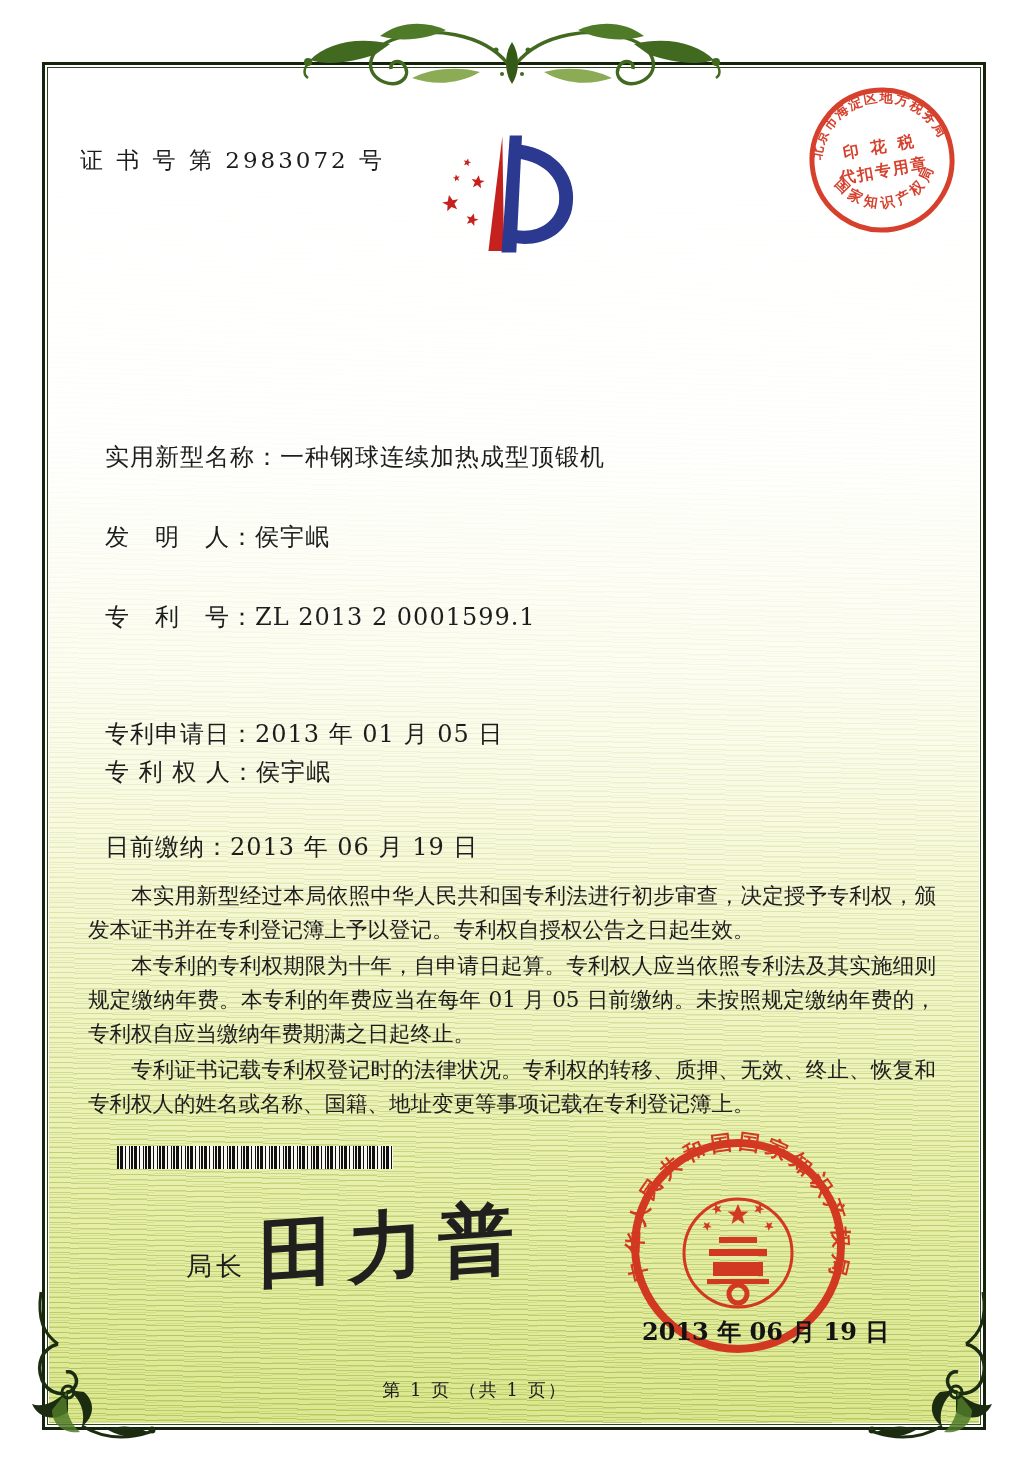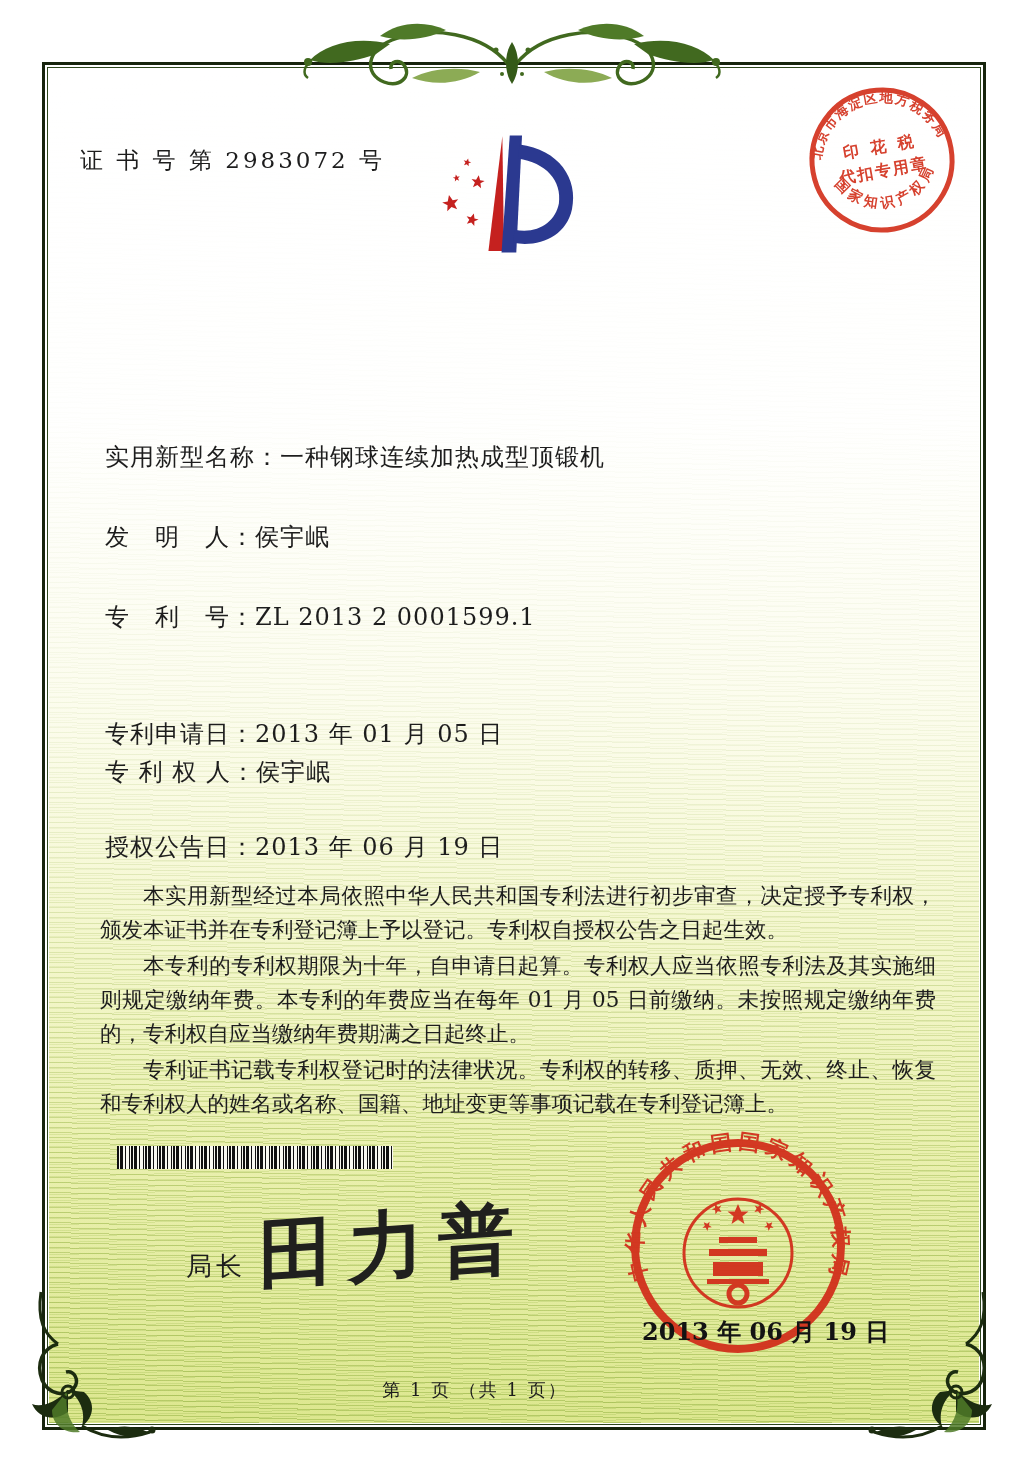--- a/index.html
+++ b/index.html
@@ -30,21 +30,21 @@
   .tax-stamp{position:absolute;left:806px;top:84px;z-index:5;transform:rotate(-10deg);opacity:.93;}
 
   .title{position:absolute;left:0;top:290px;width:100%;margin:0;text-align:center;
          font-size:57px;font-weight:700;letter-spacing:10px;z-index:4;}
 
   .field{position:absolute;left:105px;font-size:24px;letter-spacing:1px;z-index:4;white-space:nowrap;}
   .f0{top:441px;} .f1{top:521px;} .f2{top:601px;} .f3{top:676px;margin-top:42px;} .f4{top:756px;} .f5{top:831px;}
 
   .body-text{position:absolute;left:88px;top:879px;width:848px;font-size:21.5px;
              line-height:34px;text-align:justify;z-index:4;}
-  .body-text p{margin:0 0 2px 12px;text-indent:2em;}
+  .body-text p{margin:0 0 2px 0;text-indent:2em;}
 
   .barcode{position:absolute;left:117px;top:1146px;width:276px;height:23px;z-index:4;
     background:repeating-linear-gradient(90deg,
       #101010 0 2px,#f8f8f0 2px 3px,#101010 3px 6px,#f8f8f0 6px 8px,
       #101010 8px 9px,#f8f8f0 9px 12px,#101010 12px 13px,#f8f8f0 13px 14px);}
 
   .sig-label{position:absolute;left:186px;top:1249px;font-size:26px;letter-spacing:4px;z-index:4;}
   .sig-name{position:absolute;left:258px;top:1196px;font-size:76px;font-weight:700;color:#20201e;
             transform:rotate(-4deg) skewX(-4deg);letter-spacing:14px;z-index:4;
             font-family:"DejaVu Serif",serif;}
@@ -151,21 +151,21 @@
   <div class="field f2">
     <span>专　利　号：</span><span>ZL 2013 2 0001599.1</span>
   </div>
   <div class="field f3">
     <span>专利申请日：</span><span>2013 年 01 月 05 日</span>
   </div>
   <div class="field f4">
     <span>专 利 权 人：</span><span>侯宇岷</span>
   </div>
   <div class="field f5">
-    <span>授权公告日：</span><span>2013 年 06 月 19 日</span>
+    <span>日前缴纳：</span><span>2013 年 06 月 19 日</span>
   </div>
 
   <div class="body-text">
     <p>本实用新型经过本局依照中华人民共和国专利法进行初步审查，决定授予专利权，颁发本证书并在专利登记簿上予以登记。专利权自授权公告之日起生效。</p>
     <p>本专利的专利权期限为十年，自申请日起算。专利权人应当依照专利法及其实施细则规定缴纳年费。本专利的年费应当在每年 01 月 05 日前缴纳。未按照规定缴纳年费的，专利权自应当缴纳年费期满之日起终止。</p>
     <p>专利证书记载专利权登记时的法律状况。专利权的转移、质押、无效、终止、恢复和专利权人的姓名或名称、国籍、地址变更等事项记载在专利登记簿上。</p>
   </div>
 
   <div class="barcode"></div>
 

